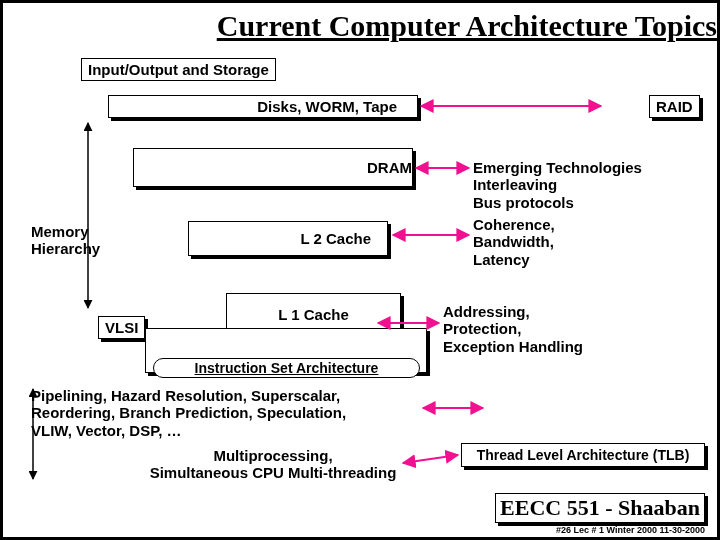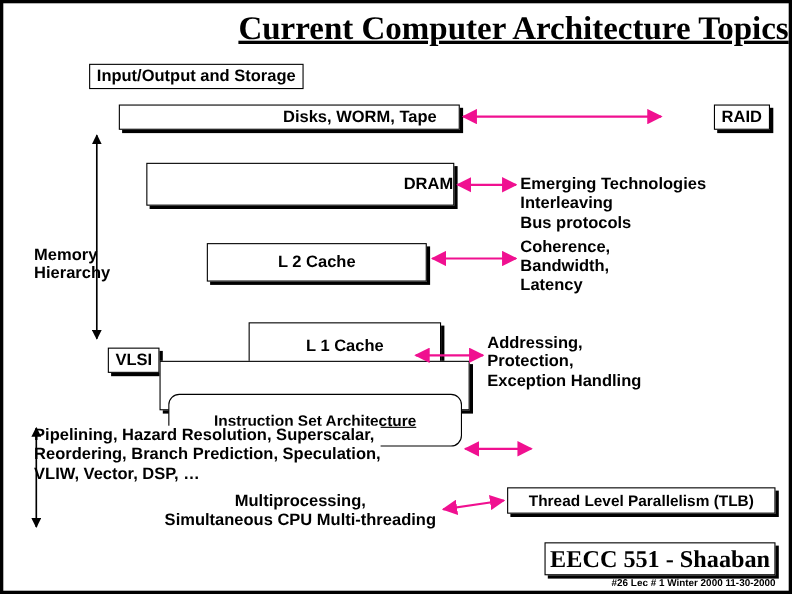--- a/index.html
+++ b/index.html
@@ -82,55 +82,55 @@
     <span>DRAM</span>
   </div>
 
   <div class="plain" style="left:470px; top:156px; white-space:pre-line; line-height:1.15;">Emerging Technologies
 Interleaving
 Bus protocols</div>
 
   <div class="plain" style="left:28px; top:220px; white-space:pre-line; line-height:1.15;">Memory
 Hierarchy</div>
 
-  <div class="box shadow" style="left:185px; top:218px; width:200px; text-align:center; padding:8px 16px;">
+  <div class="box shadow" style="left:185px; top:218px; width:200px; text-align:right; padding:8px 16px;">
     <span>L 2 Cache</span>
   </div>
 
   <div class="plain" style="left:470px; top:213px; white-space:pre-line; line-height:1.15;">Coherence,
 Bandwidth,
 Latency</div>
 
   <div class="box shadow" style="left:95px; top:313px;">
     <span>VLSI</span>
   </div>
 
   <div class="box shadow" style="left:195px; top:290px; width:175px; text-align:center; padding:12px 0;margin-left:28px;">
     <span>L 1 Cache</span>
   </div>
 
   <div class="plain" style="left:440px; top:300px; white-space:pre-line; line-height:1.15;">Addressing,
 Protection,
 Exception Handling</div>
 
   <div class="box shadow" style="left:142px; top:325px; width:282px; height:45px;"></div>
-  <div class="box" style="left:150px; top:355px; width:267px; text-align:center; font-size:14px; text-decoration:underline; padding:15px 0;border-radius:10px;">
+  <div class="box" style="left:150px; top:355px; width:267px; text-align:center; font-size:14px; text-decoration:underline; padding:1px 0;border-radius:10px;">
     <span>Instruction Set Architecture</span>
   </div>
 
   <div class="plain" style="left:28px; top:384px; white-space:pre-line; line-height:1.15;">Pipelining, Hazard Resolution, Superscalar,
 Reordering,  Branch Prediction, Speculation,
 VLIW, Vector, DSP, …</div>
 
   <div class="plain" style="left:100px; top:444px; white-space:pre-line; text-align:center; width:340px; line-height:1.15;">Multiprocessing,
 Simultaneous CPU Multi-threading</div>
 
 
   <div class="box shadow" style="left:458px; top:440px; width:244px; text-align:center; font-size:14px; padding:3px 2px;">
-    <span>Thread Level Parallelism (TLB)</span>
+    <span>Thread Level Architecture (TLB)</span>
   </div>
 
   <div class="footer-course">EECC 551 - Shaaban</div>
   <div class="footer-meta">#26  Lec # 1  Winter 2000   11-30-2000</div>
 
   <svg class="arrows">
     <defs>
       <marker id="arr" viewBox="0 0 10 10" refX="9" refY="5" markerWidth="7" markerHeight="7" orient="auto-start-reverse">
         <path d="M 0 0 L 10 5 L 0 10 z" fill="#f01090"></path>
       </marker>

